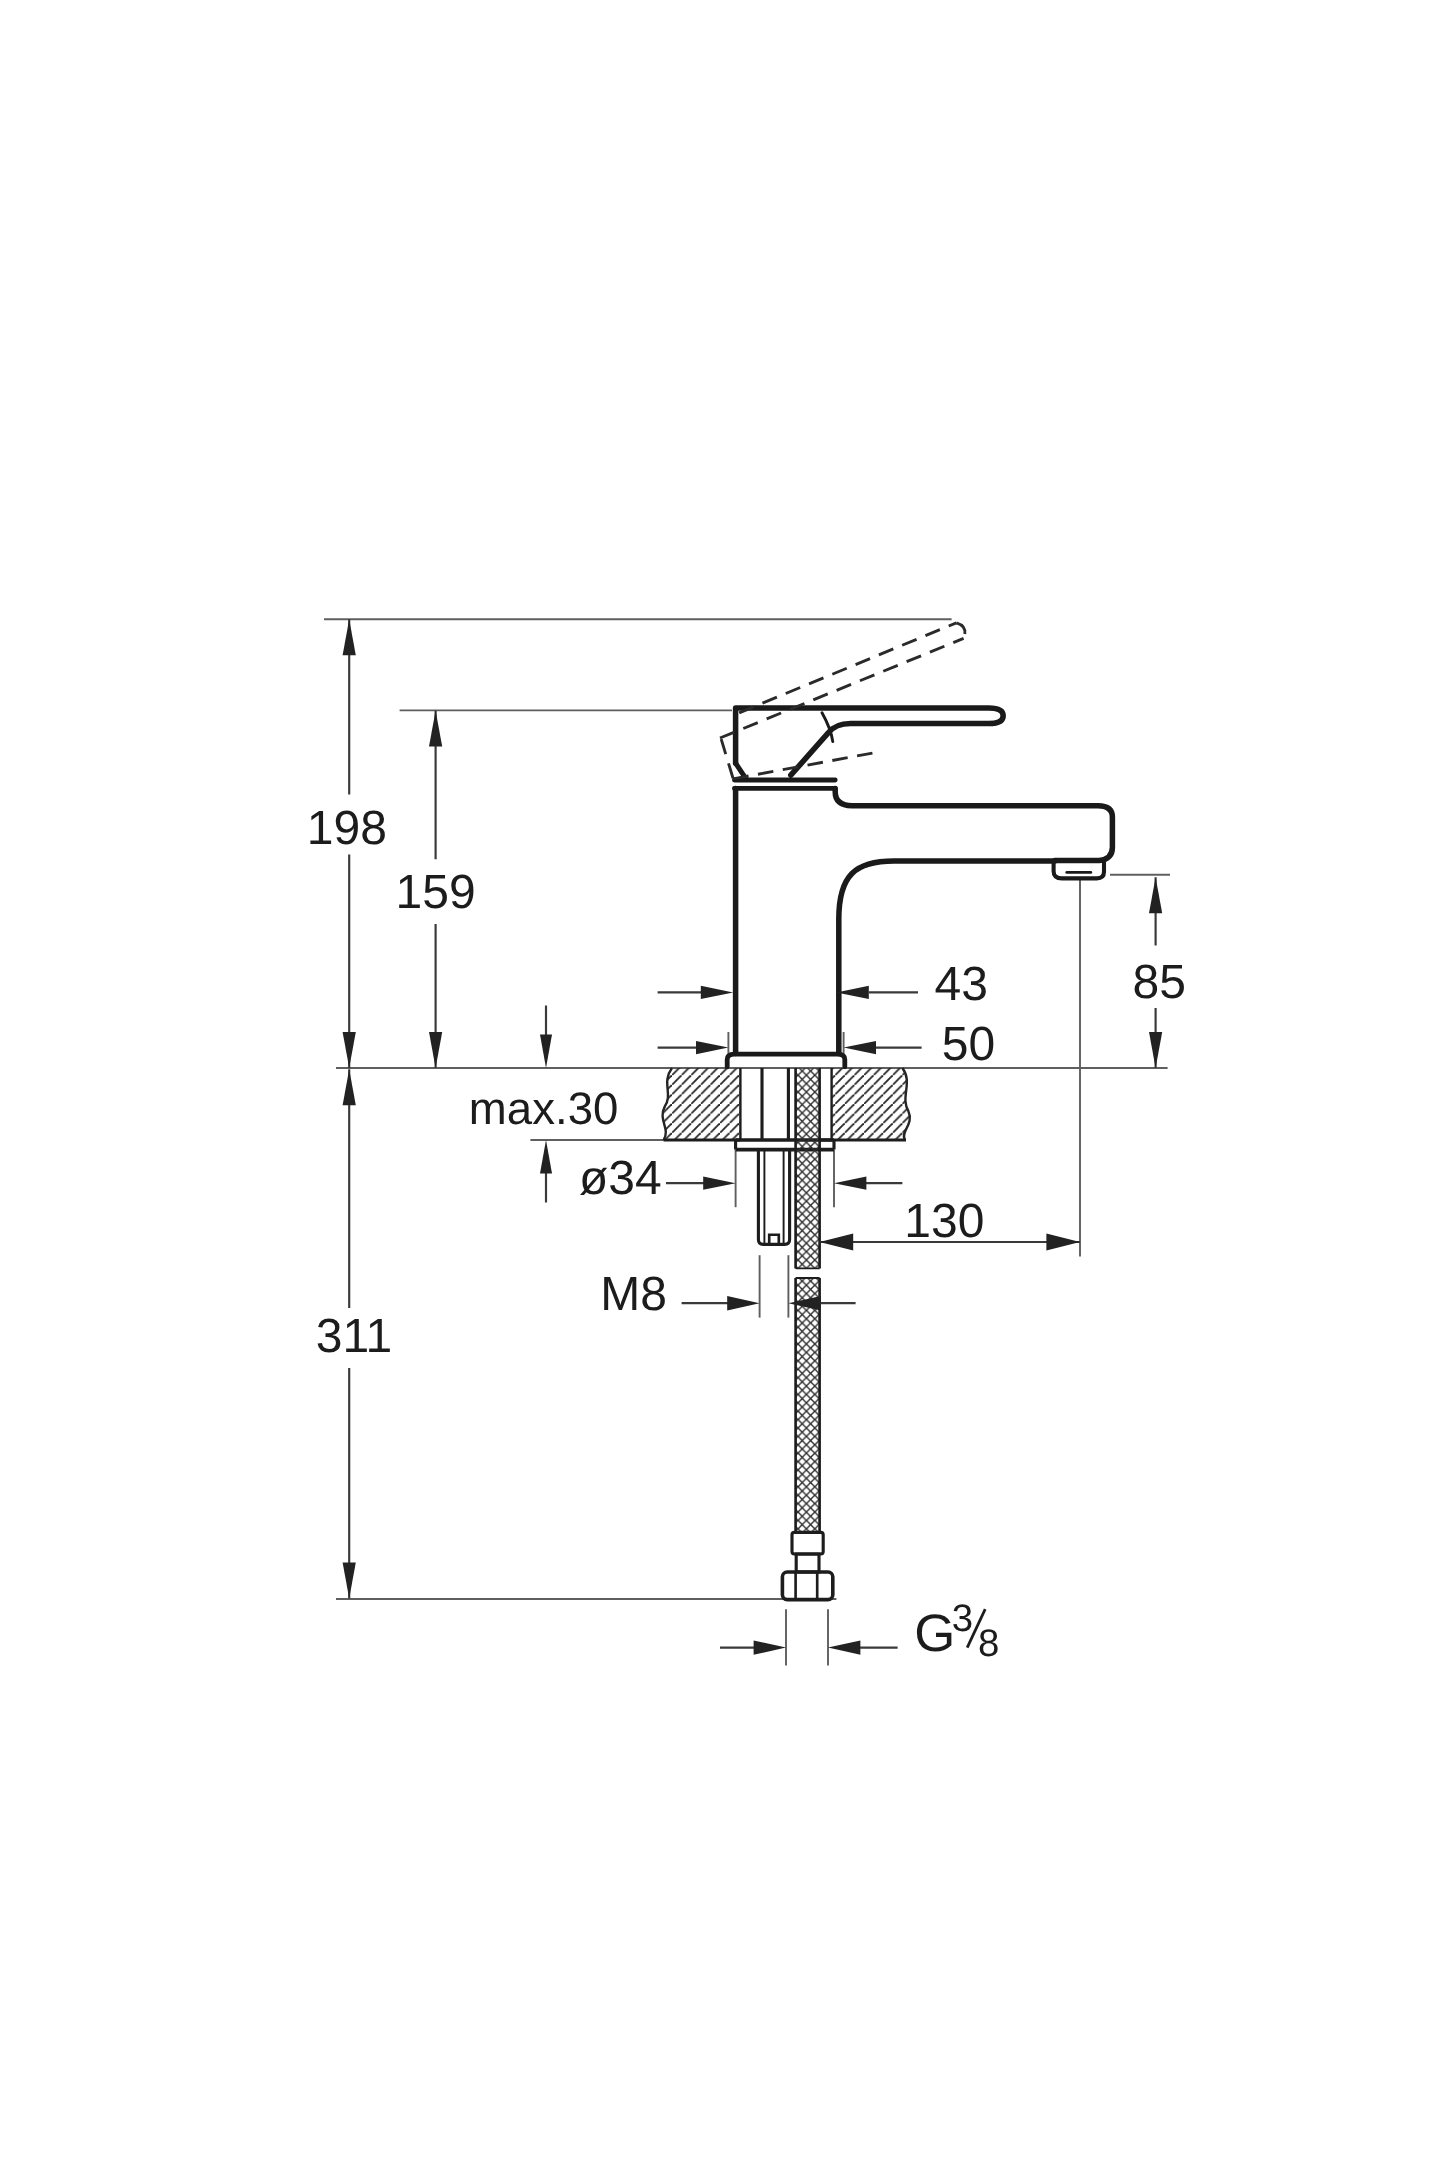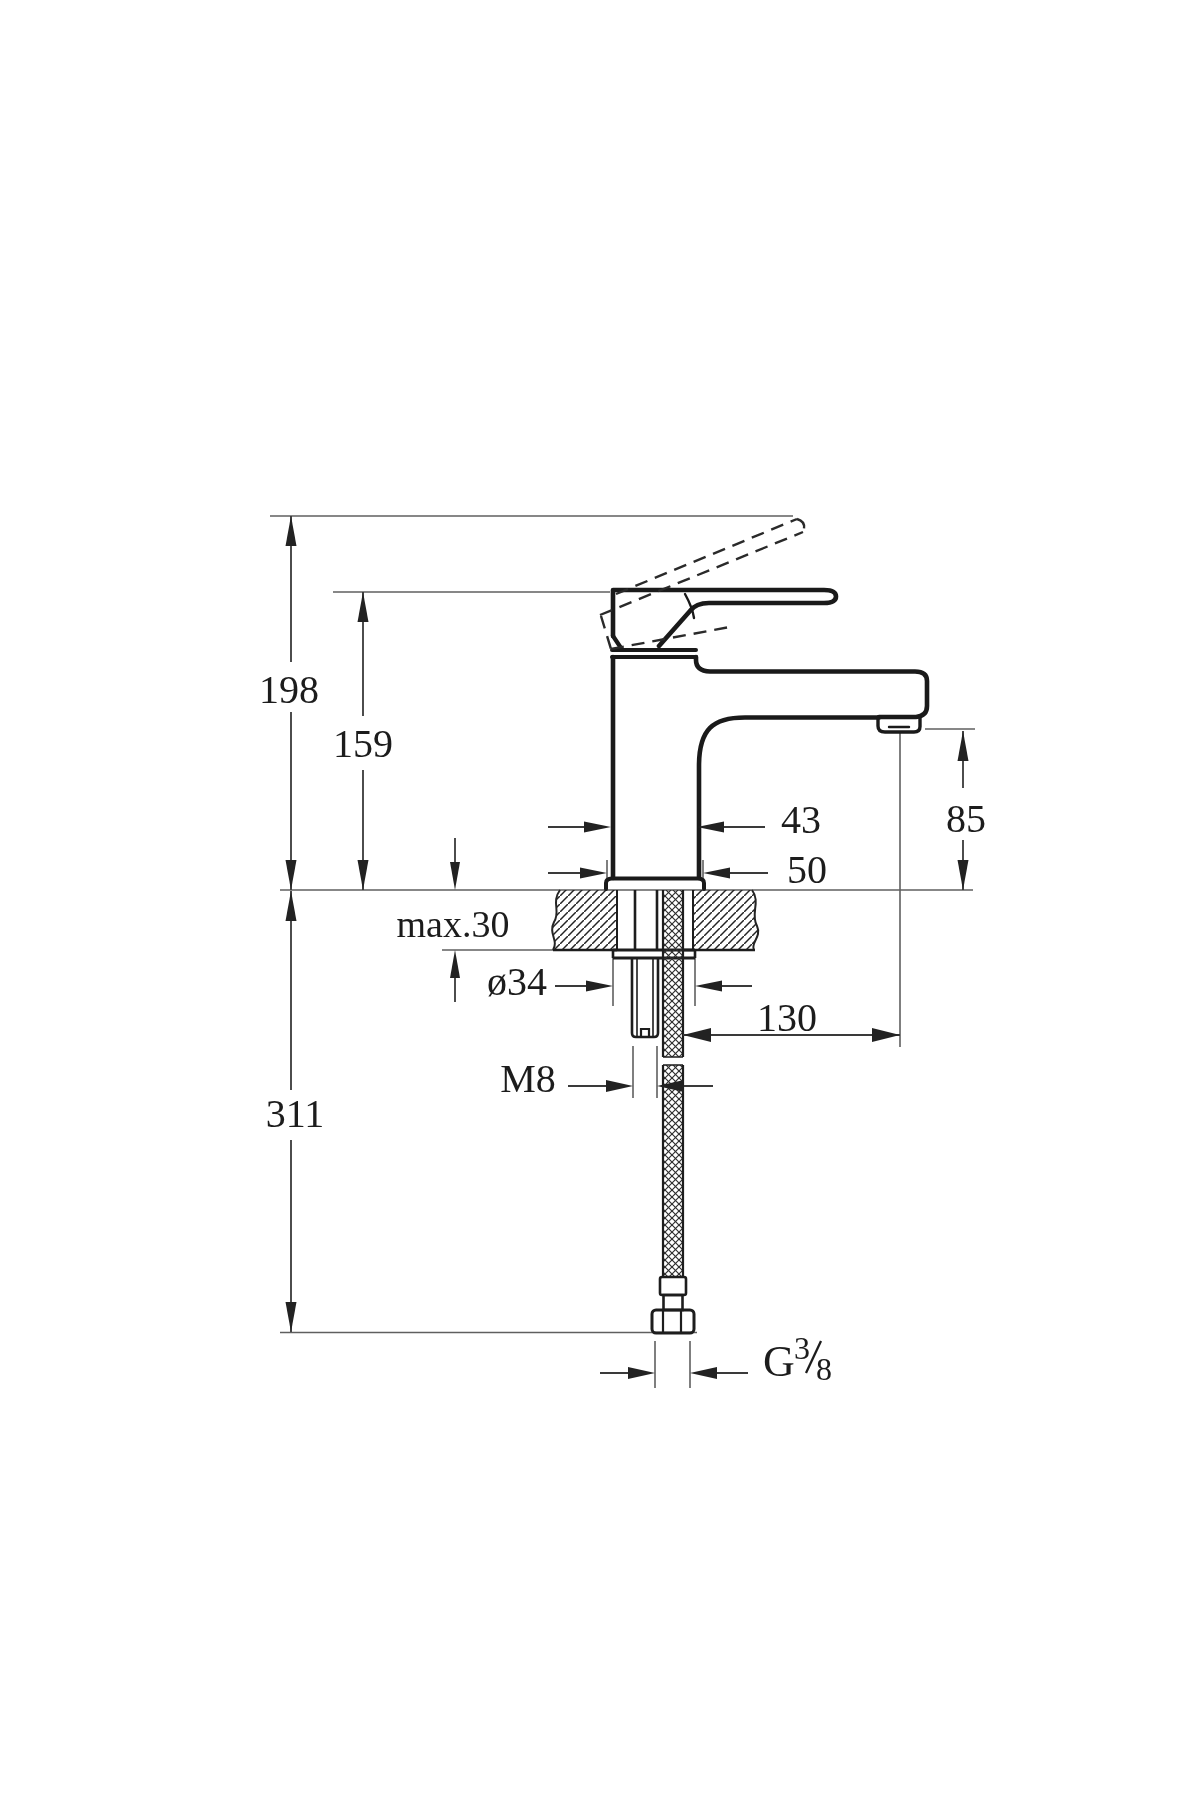--- a/index.html
+++ b/index.html
@@ -1,17 +1,17 @@
 <!DOCTYPE html>
 <html><head>
 <meta charset="utf-8">
 <style>
   html,body{margin:0;padding:0;background:#ffffff;}
   .page{position:relative;width:1200px;height:1800px;background:#ffffff;overflow:hidden;
-        font-family:Liberation Serif, serif;}
+        font-family:Liberation Sans, sans-serif;}
   svg{position:absolute;left:0;top:0;}
   text{fill:#1c1c1c;}
   .dimtxt{font-size:40px;}
   .dimtxt-sm{font-size:38px;}
   .frac{font-size:32px;}
   .gtxt{font-size:44px;}
 </style>
 </head>
 <body>
 

